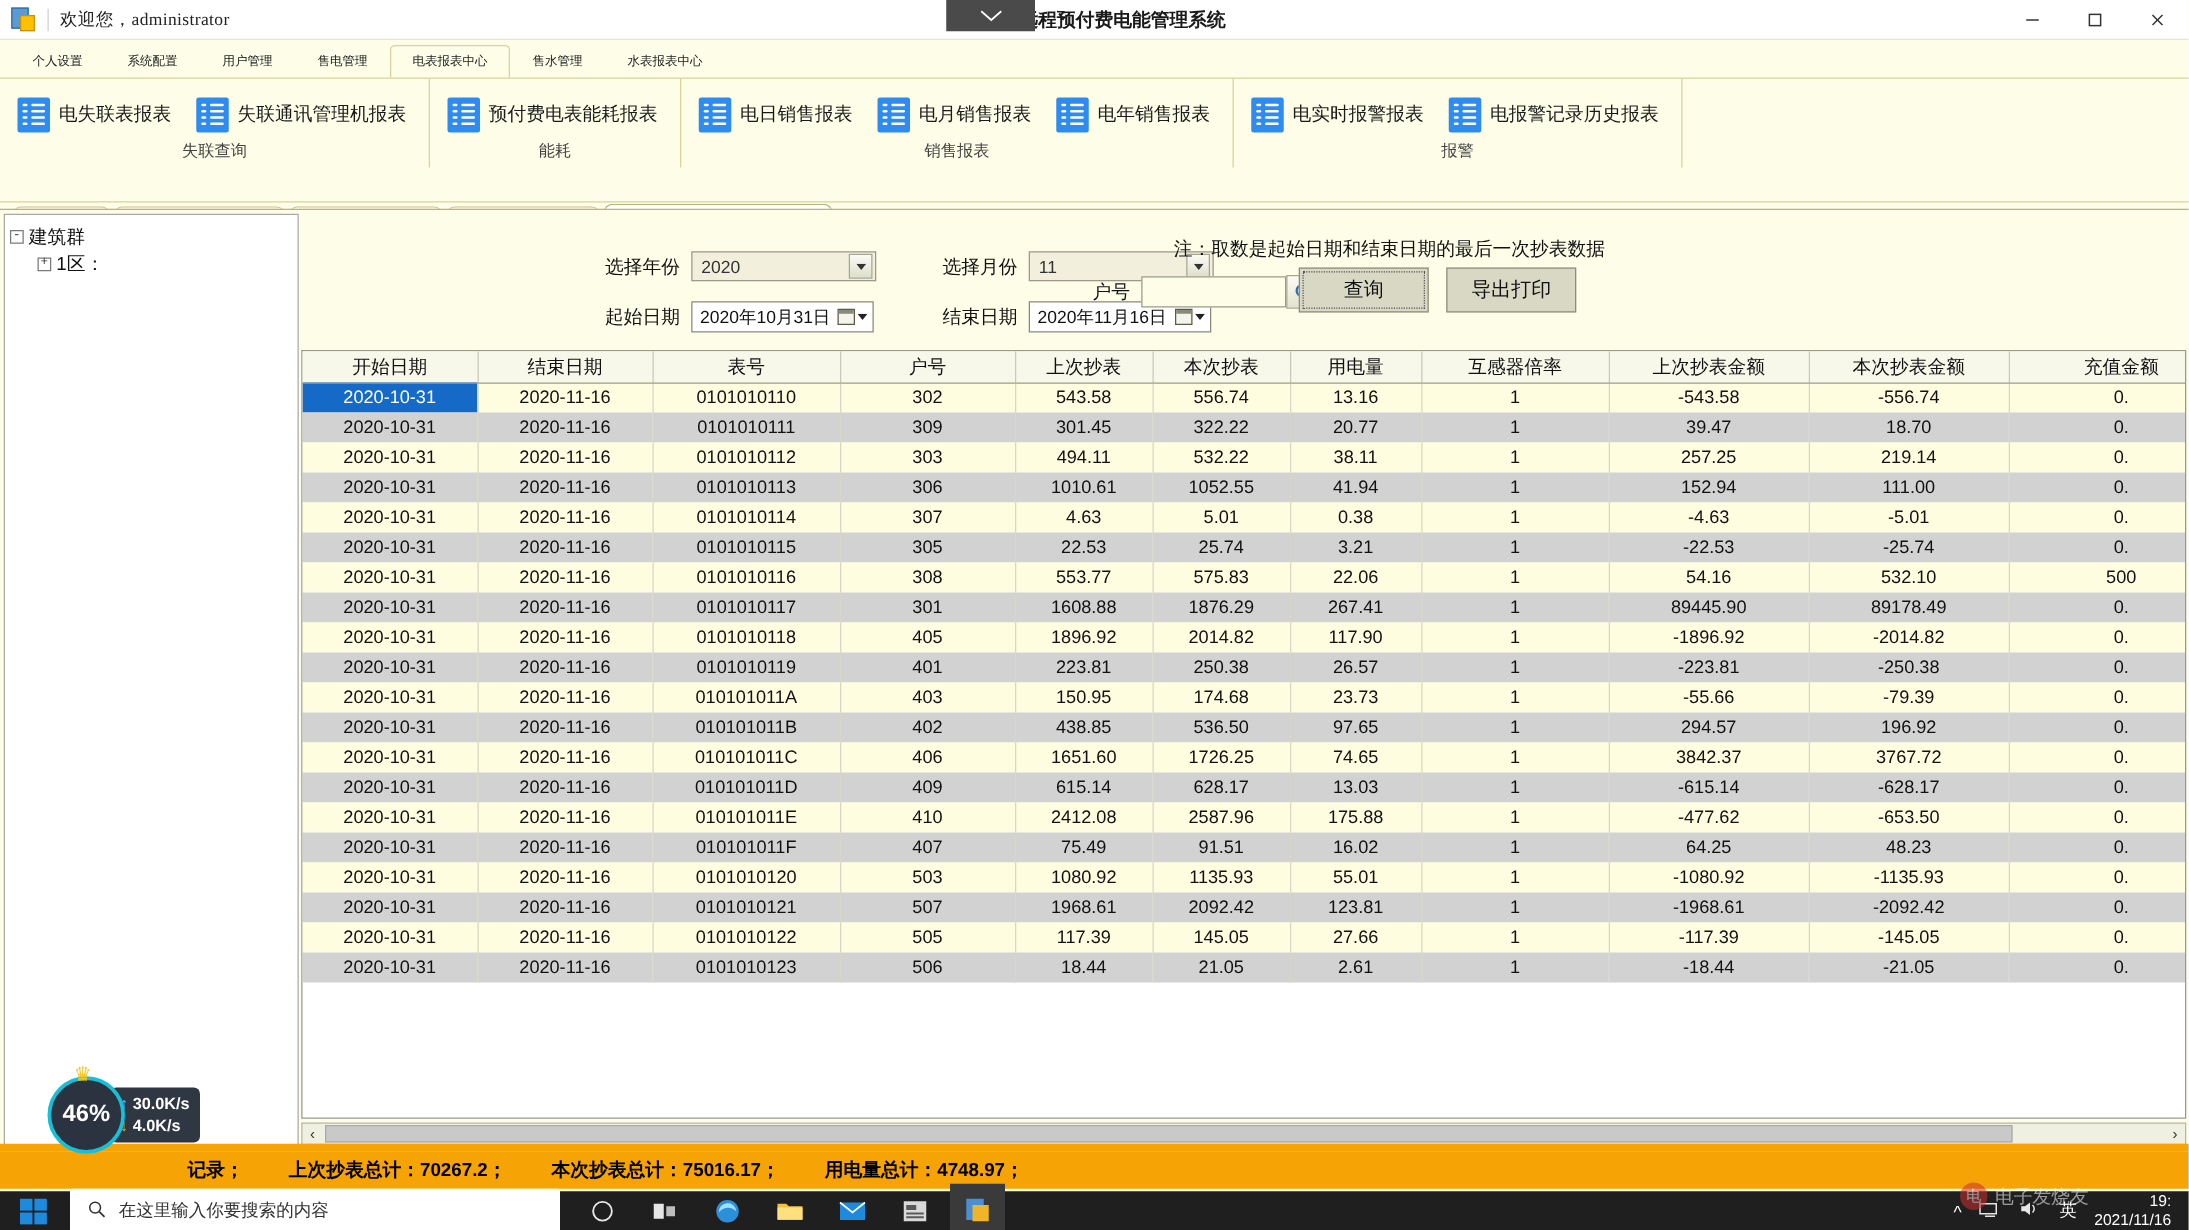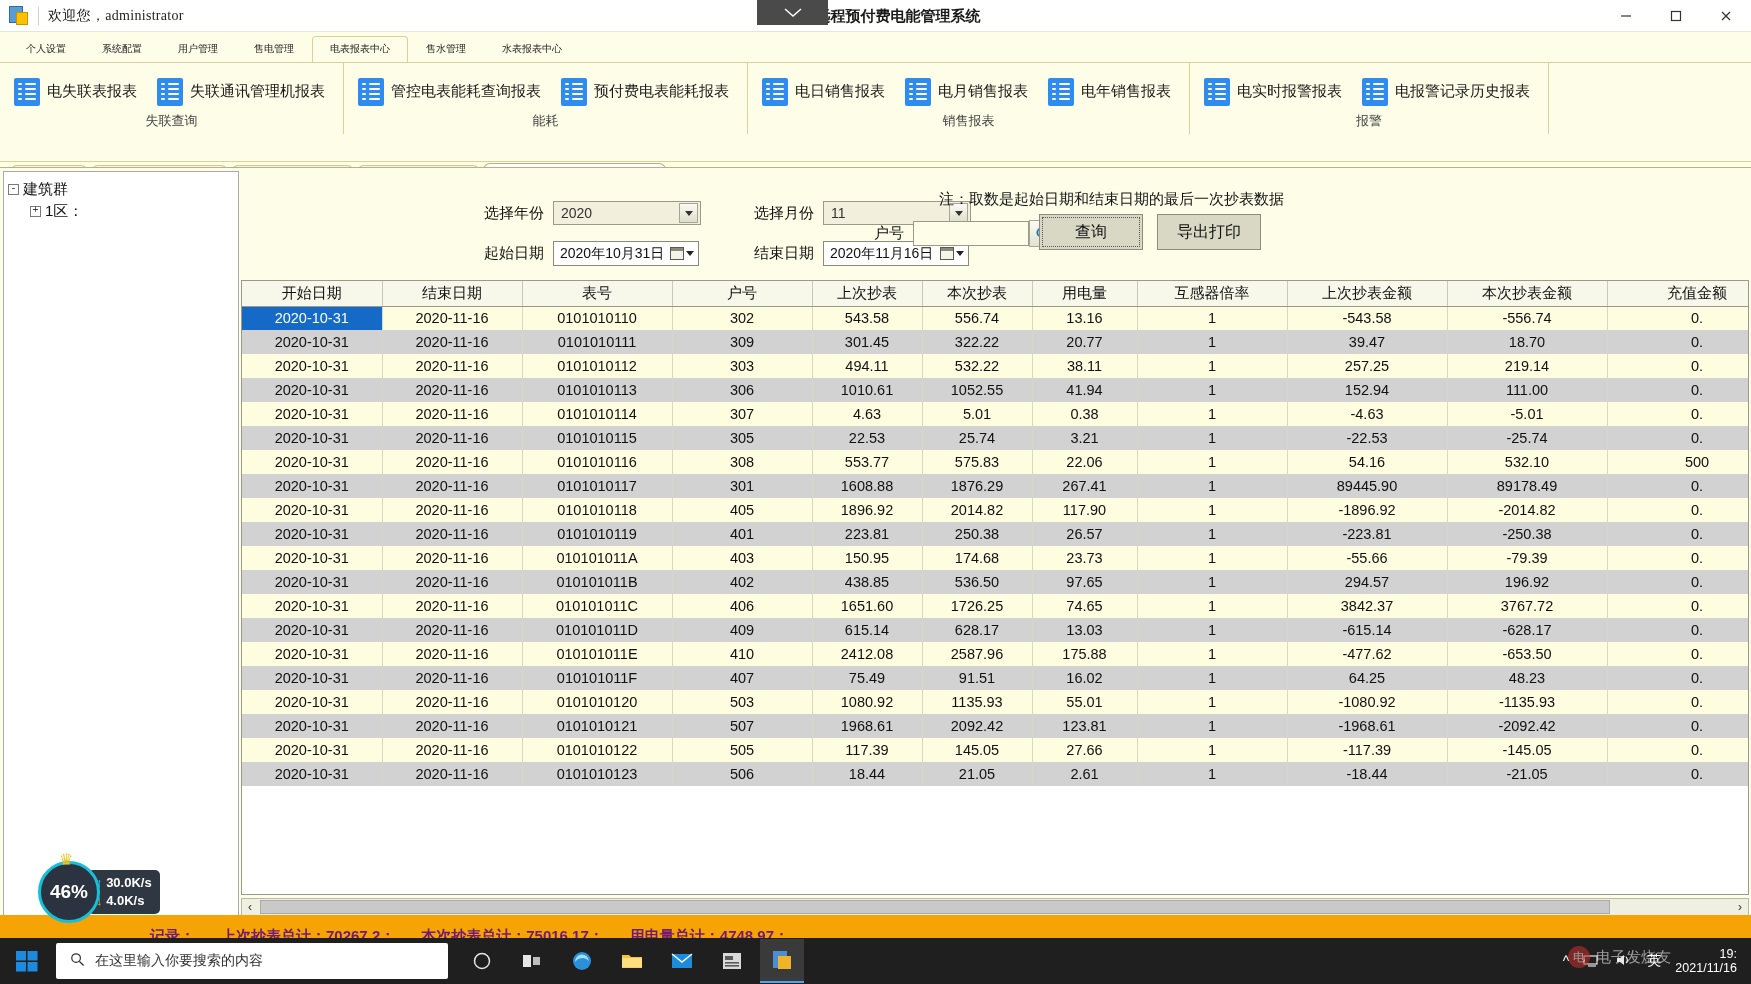--- a/index.html
+++ b/index.html
@@ -156,21 +156,21 @@
     position:absolute; left:2px; right:2px; bottom:5px; height:18px;
     background:#f0f0e2; border:1px solid #b9b9a8; display:flex; align-items:center;
   }
   .hs-arrow{ width:16px;text-align:center;font-size:12px;color:#333;}
   .hs-thumb{ height:14px; background:#c9c9c9; border:1px solid #aaa; flex:1; margin:0 2px;}
   .hs-track{ width:120px; }
   
   .statusbar{
     position:absolute; left:0; right:0; bottom:33px; height:30px; background:#f6a306;
     display:flex; align-items:center; padding-left:150px; font-size:15px;
-    font-weight:bold; color:#701a75; gap:26px;
+    font-weight:bold; color:#000000; gap:36px;
   }
   .sb-strip{ position:absolute; left:0; right:0; bottom:63px; height:6px; background:#f6a306;}
   
   .netwidget{
     position:absolute; left:38px; bottom:60px; width:160px; height:64px; z-index:20;
     display:flex; align-items:center;
   }
   .nw-circle{
     width:62px;height:62px;border-radius:50%;background:#2b3340;border:3px solid #17c0d8;
     display:flex;align-items:center;justify-content:center;color:#fff;font-size:19px;font-weight:bold;
@@ -178,21 +178,21 @@
   }
   .nw-crown{position:absolute;top:-14px;left:18px;color:#f5c518;font-size:16px;}
   .nw-rates{
     background:#2f3742; color:#fff; border-radius:5px; padding:4px 8px; margin-left:-12px;
     font-size:13px; line-height:1.35; font-weight:bold;
   }
   .nw-rates .up{ color:#5bc0ff; }
   .nw-rates .dn{ color:#f5a623; }
   
   .taskbar{
-    position:absolute; left:0; right:0; bottom:0; height:46px; background:#1f1f1f;
+    position:absolute; left:0; right:0; bottom:0; height:31px; background:#1f1f1f;
     display:flex; align-items:center; color:#fff;
   }
   .tb-start{ width:54px;height:46px;display:flex;align-items:center;justify-content:center;}
   .tb-search{
     width:392px;height:36px;background:#ffffff;border-radius:2px;display:flex;align-items:center;
     gap:10px;padding-left:14px;color:#333;font-size:14px;margin-left:2px;
   }
   .tb-apps{ display:flex; align-items:center; gap:6px; margin-left:12px;}
   .tb-app{ width:44px;height:44px;display:flex;align-items:center;justify-content:center;}
   .tb-app.active{ background:#3a3a3a; border-bottom:2px solid #4fa3ef;}
@@ -296,41 +296,20 @@
             </span>
         </span>
         <span class="rb-label">失联通讯管理机报表</span>
       </div>
     </div>
     <div class="rib-gname">失联查询</div>
   </div>
 
   <div class="rib-group">
     <div class="rib-items">
-      <div class="rib-btn">
-        <span class="rb-icon">
-          <span class="ln">
-              <b style="flex:none;width:4px"></b>
-              <b></b>
-            </span>
-          <span class="ln">
-              <b style="flex:none;width:4px"></b>
-              <b></b>
-            </span>
-          <span class="ln">
-              <b style="flex:none;width:4px"></b>
-              <b></b>
-            </span>
-          <span class="ln">
-              <b style="flex:none;width:4px"></b>
-              <b></b>
-            </span>
-        </span>
-        <span class="rb-label">管控电表能耗查询报表</span>
-      </div>
       <div class="rib-btn">
         <span class="rb-icon">
           <span class="ln">
               <b style="flex:none;width:4px"></b>
               <b></b>
             </span>
           <span class="ln">
               <b style="flex:none;width:4px"></b>
               <b></b>
             </span>

